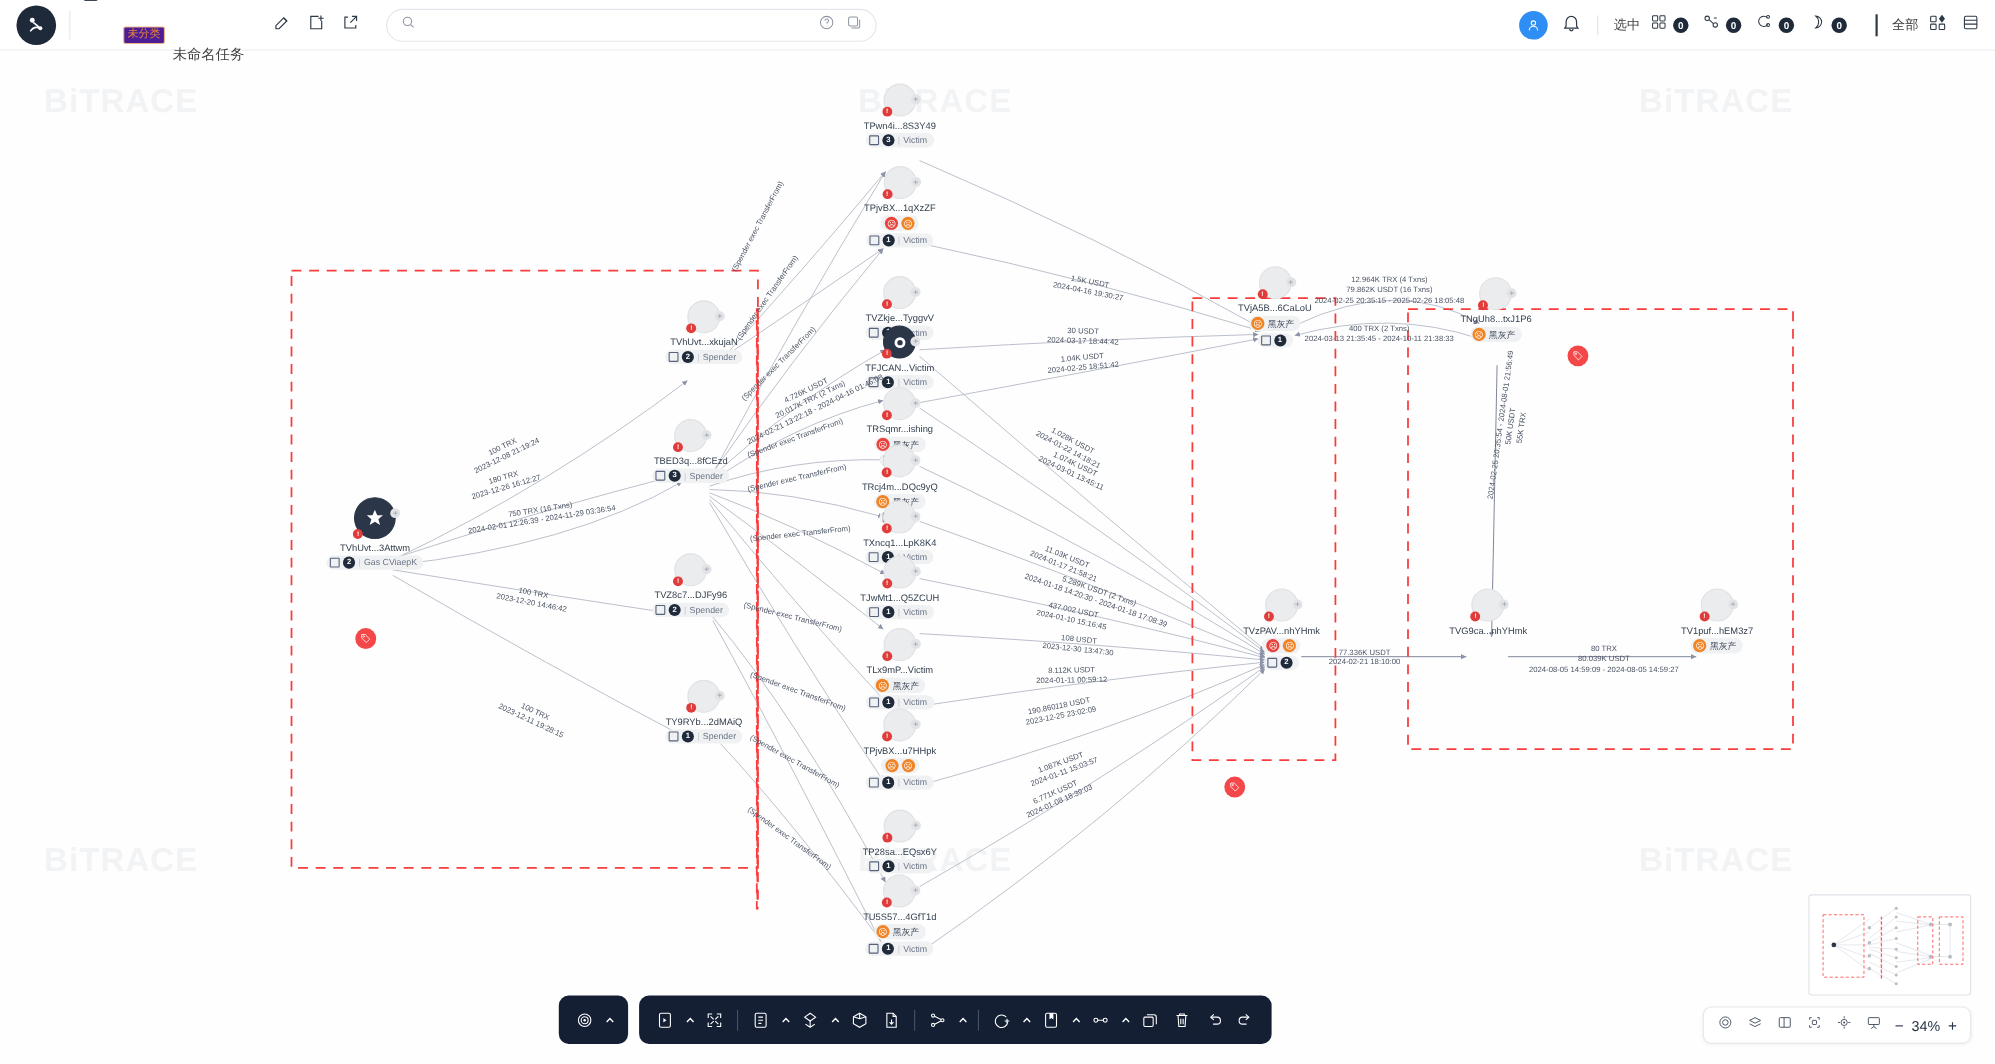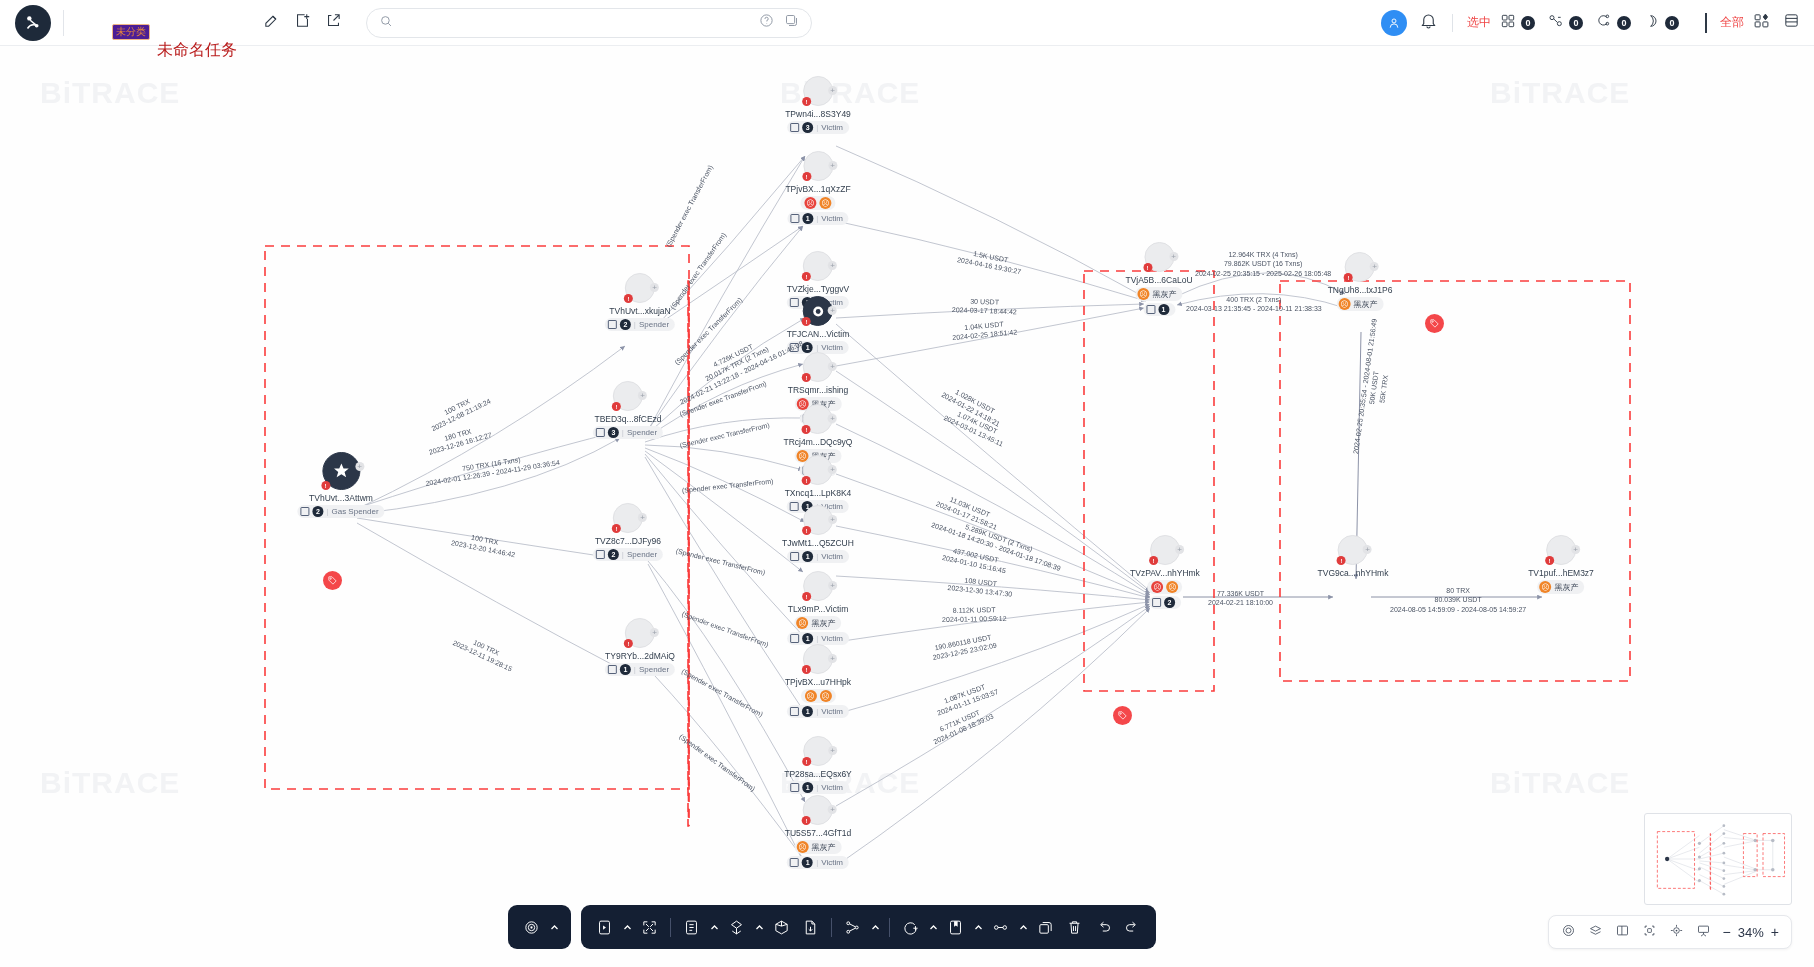--- a/index.html
+++ b/index.html
@@ -29,21 +29,21 @@
     width: 13px; height: 13px; border: 1px solid #3a4454; border-radius: 2px;
     display: inline-flex; align-items: center; justify-content: center;
     font-size: 8px; color: #3a4454; line-height: 1;
   }
   .task-title { font-size: 15px; font-weight: bold; color: #1c2430; letter-spacing: .2px; }
   .sub-row { display: flex; align-items: center; gap: 7px; margin-top: 2px; }
   .badge-uncat {
     font-size: 10px; color: #e8863a; border: 1px solid #f0b685;
     background: #4c1d95; border-radius: 2px; padding: 1px 3px; line-height: 1.2; margin-left: 36px;
   }
-  .sub-name { font-size: 16px; color: #b91c1c; margin-top: 36px; }
+  .sub-name { font-size: 13px; color: #404040; margin-top: 36px; }
   .hdr-act { display: flex; align-items: center; gap: 14px; margin-left: 26px; }
   .hdr-act svg { width: 17px; height: 17px; stroke: #2e3946; fill: none; stroke-width: 1.5; }
   .search-box {
     margin-left: 24px; width: 446px; height: 30px; border: 1px solid #e3e6ea;
     border-radius: 15px; display: flex; align-items: center; padding: 0 12px; gap: 8px;
   }
   .search-box svg { width: 14px; height: 14px; stroke: #8c94a1; fill: none; stroke-width: 1.6; }
   .search-input {
     flex: 1; border: none; outline: none; font-size: 12px; color: #333;
     font-family: "Liberation Sans", sans-serif; background: transparent;
@@ -52,21 +52,21 @@
   .search-right svg { width: 15px; height: 15px; stroke: #8c94a1; fill: none; stroke-width: 1.5; }
   .hdr-right { margin-left: auto; display: flex; align-items: center; gap: 0; padding-right: 14px; }
   .avatar {
     width: 26px; height: 26px; border-radius: 50%; background: #2f8ef4;
     display: flex; align-items: center; justify-content: center; margin-right: 12px;
   }
   .avatar svg { width: 14px; height: 14px; stroke: #fff; fill: none; stroke-width: 1.6; }
   .bell svg { width: 19px; height: 19px; stroke: #2e3946; fill: none; stroke-width: 1.4; }
   .vdiv { width: 1px; height: 18px; background: #dfe3e8; margin: 0 14px; }
   .vdiv2 { width: 2px; height: 20px; background: #2e3946; margin: 0 13px; }
-  .stat-label { font-size: 12px; color: #ef4444; margin-right: 9px; }
+  .stat-label { font-size: 12px; color: #404040; margin-right: 9px; }
   .stat-grp { display: flex; align-items: center; gap: 5px; margin-right: 13px; }
   .stat-grp svg { width: 16px; height: 16px; stroke: #2e3946; fill: none; stroke-width: 1.4; }
   .cnt {
     width: 14px; height: 14px; border-radius: 50%; background: #1f2a3a; color: #fff;
     font-size: 9px; font-weight: bold; display: flex; align-items: center; justify-content: center;
   }
   .hdr-end { display: flex; align-items: center; gap: 13px; }
   .hdr-end svg { width: 17px; height: 17px; stroke: #2e3946; fill: none; stroke-width: 1.4; }
 
   
@@ -371,21 +371,21 @@
               <path d="M12 3l2.6 6h6.2l-5 4.3 1.9 6.2L12 16l-5.7 3.5 1.9-6.2-5-4.3h6.2z"></path>
             </svg>
             <span class="mini">!</span>
             <span class="plus">+</span>
           </div>
           <div class="nlabel">TVhUvt...3Attwm</div>
           <div class="tag-victim">
             <span class="vicon"></span>
             <span class="vcnt">2</span>
             <span class="vbar">|</span>
-            <span class="vtxt">Gas Spender</span>
+            <span class="vtxt">Gas CViaepK</span>
           </div>
         </div>
         <div class="node" style="left: 640px; top: 227px;">
           <div class="circ">
             <span class="mini">!</span>
             <span class="plus">+</span>
           </div>
           <div class="nlabel">TVhUvt...xkujaN</div>
           <div class="tag-victim">
             <span class="vicon"></span>

